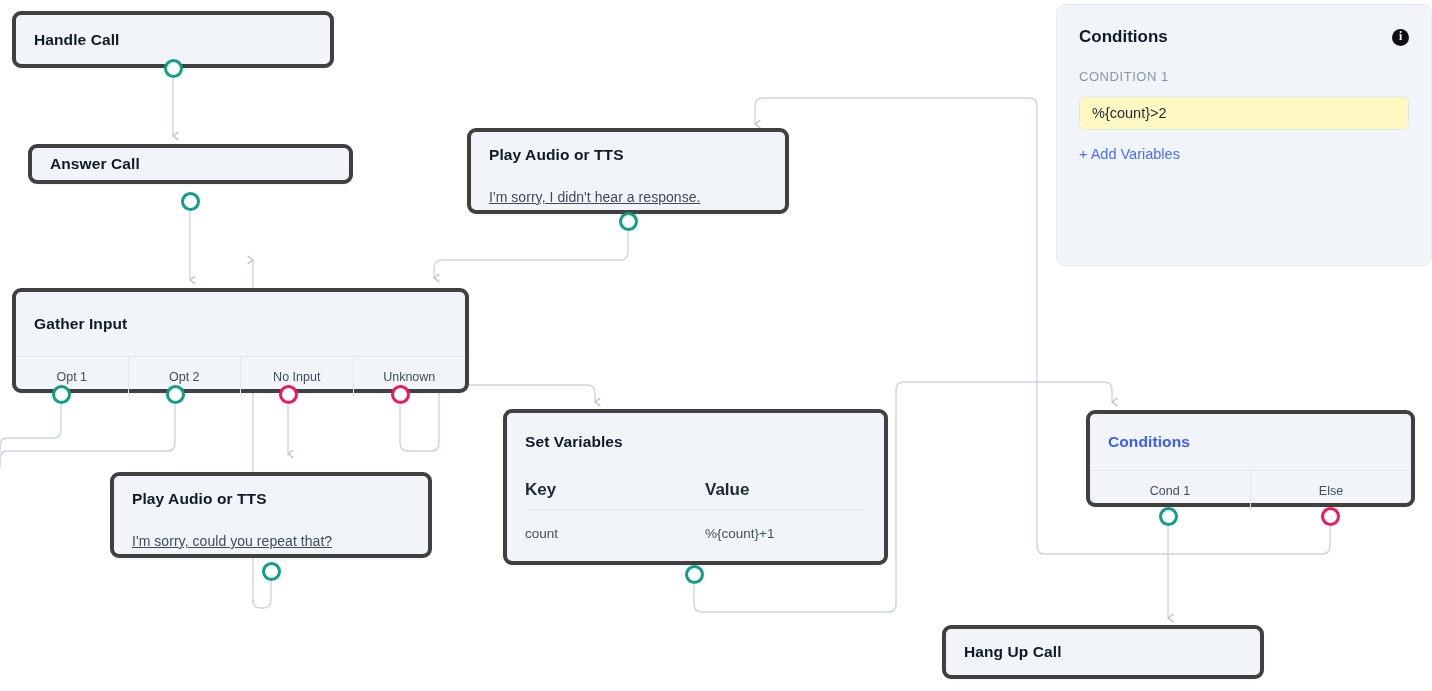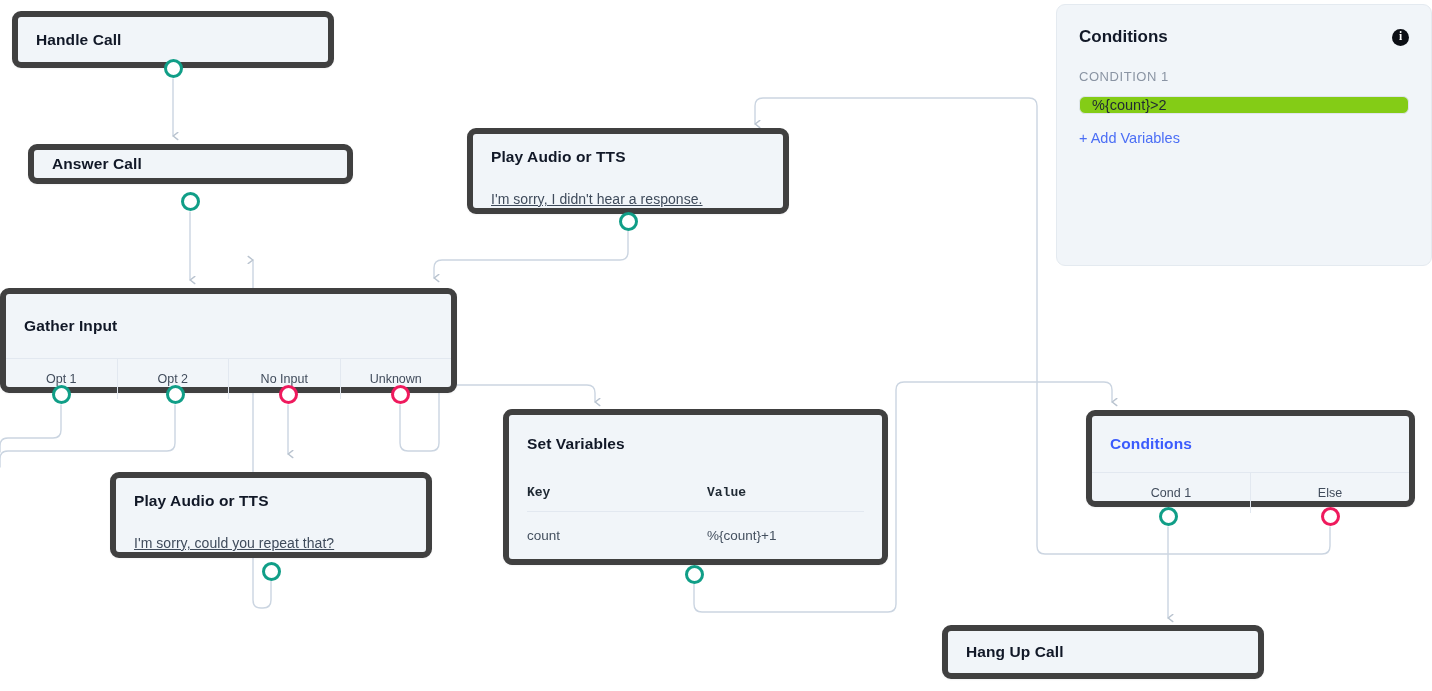--- a/index.html
+++ b/index.html
@@ -9,21 +9,21 @@
     color:#1f2933;
     -webkit-font-smoothing:antialiased;
   }
   #canvas{position:absolute;inset:0;}
   svg.edges{position:absolute;left:0;top:0;width:1432px;height:691px;pointer-events:none;}
 
   
   .node{
     position:absolute;
     background:#f1f5f9;
-    border:6px solid #404040;
+    border:4px solid #404040;
     border-radius:9px;
     box-sizing:border-box;
     box-shadow:0 1px 2px rgba(15,23,42,.05);
   }
   .node .title{
     font-size:15.5px;font-weight:700;letter-spacing:.1px;color:#111827;
     padding:0 18px;display:flex;align-items:center;
   }
   .node .subtitle{
     font-size:14px;color:#3f4b5b;padding:0 18px;display:flex;align-items:center;
@@ -64,31 +64,31 @@
   #conditions-panel .cp-title{font-size:17px;font-weight:700;color:#111827;}
   .info-icon{
     width:17px;height:17px;border-radius:50%;background:#0b0e14;
     color:#fff;font-size:11.5px;font-weight:700;font-family:"Liberation Serif",serif;
     display:flex;align-items:center;justify-content:center;line-height:1;
   }
   #conditions-panel .cp-label{
     padding:22px 22px 0 22px;font-size:13px;letter-spacing:.55px;color:#8a94a3;
   }
   #conditions-panel .cp-input{
-    margin:12px 22px 0 22px;height:18px;background:#84cc16;
+    margin:12px 22px 0 22px;height:34px;background:#fef9c3;
     border:1px solid #dfe5ec;border-radius:6px;
     display:flex;align-items:center;padding:0 12px;
     font-size:14.5px;color:#1f2933;box-sizing:border-box;
   }
   #conditions-panel .cp-add{
     padding:16px 22px 0 22px;font-size:14.5px;color:#4b6ef5;cursor:pointer;
   }
 
   
-  .kv-head{display:flex;padding:0 18px;font-size:13px;font-weight:700;color:#1f2933;font-family:Liberation Mono, monospace;}
+  .kv-head{display:flex;padding:0 18px;font-size:17px;font-weight:700;color:#1f2933;}
   .kv-row{display:flex;padding:0 18px;font-size:13.5px;color:#44505f;}
   .kv-c1{width:180px;}
   .divider{height:1px;background:#e2e8f0;margin:0 18px;}
 
   .blue-title{color:#3b5bfd !important;}
 </style>
 </head>
 <body>
 
 <div id="canvas">
@@ -128,21 +128,21 @@
   <div class="node" style="left:12px;top:11px;width:322px;height:57px;">
     <div class="title" style="height:100%;">Handle Call</div>
   </div>
   <div class="port teal" style="left:164px;top:59px;"></div>
 
   <div class="node" style="left:28px;top:144px;width:325px;height:40px;">
     <div class="title" style="height:100%;">Answer Call</div>
   </div>
   <div class="port teal" style="left:181px;top:192px;"></div>
 
-  <div class="node" style="left:0px;top:288px;width:457px;height:105px;">
+  <div class="node" style="left:12px;top:288px;width:457px;height:105px;">
     <div class="title" style="height:64px;">Gather Input</div>
     <div class="ports">
       <div class="port-cell">
         <span>Opt 1</span>
       </div>
       <div class="port-cell">
         <span>Opt 2</span>
       </div>
       <div class="port-cell">
         <span>No Input</span>

